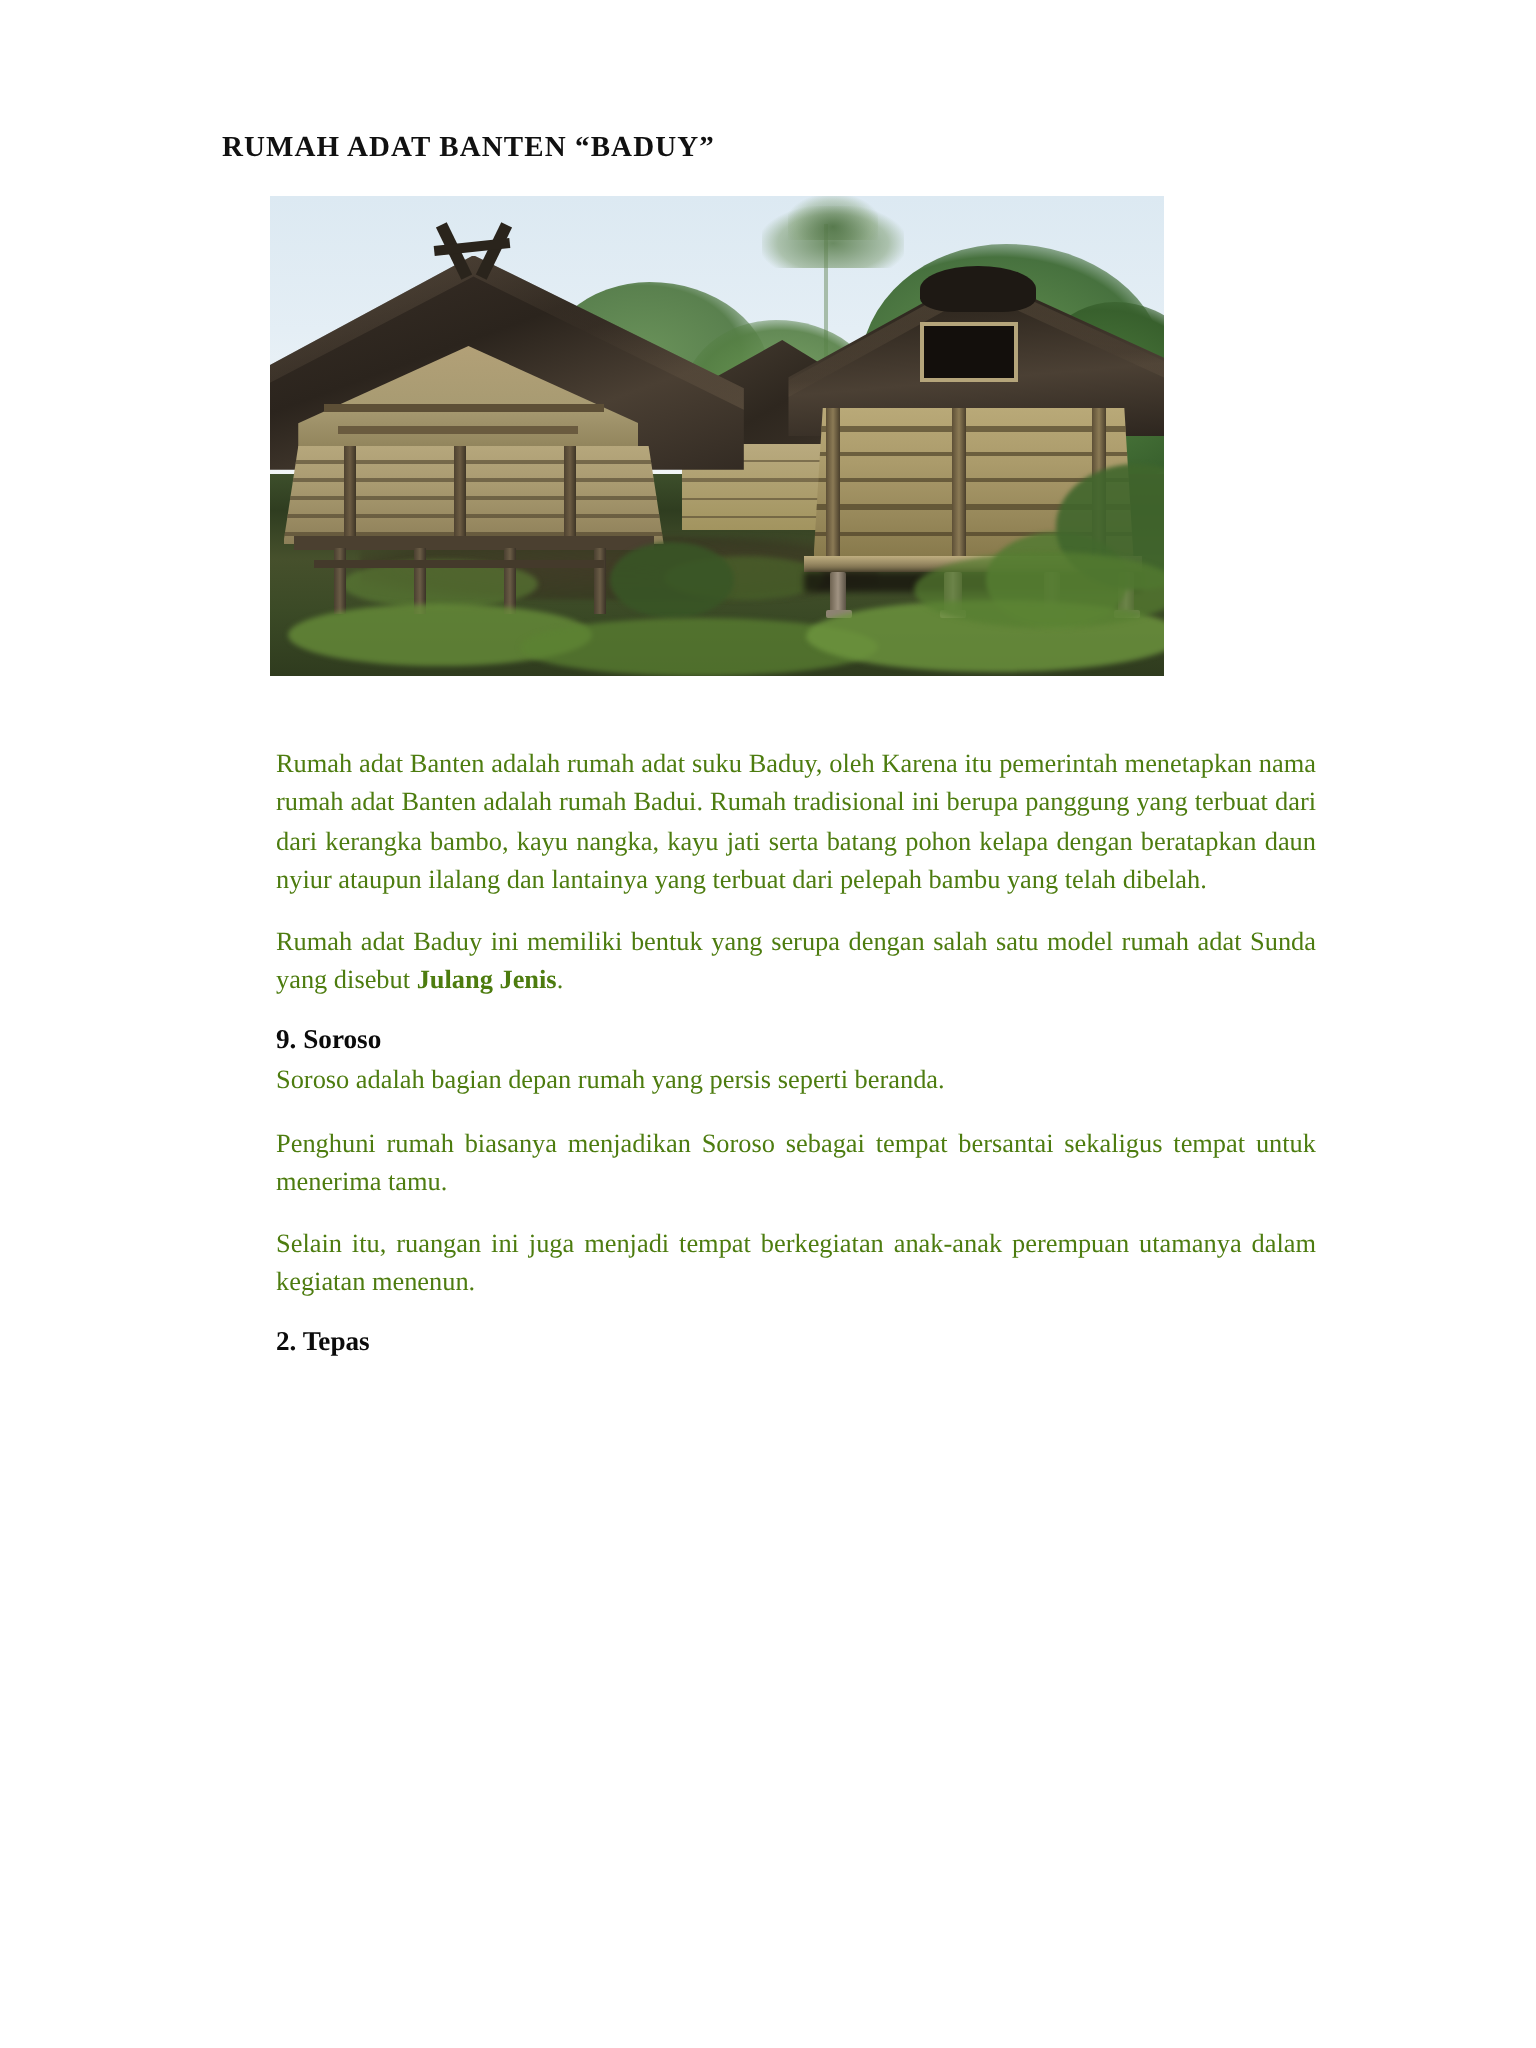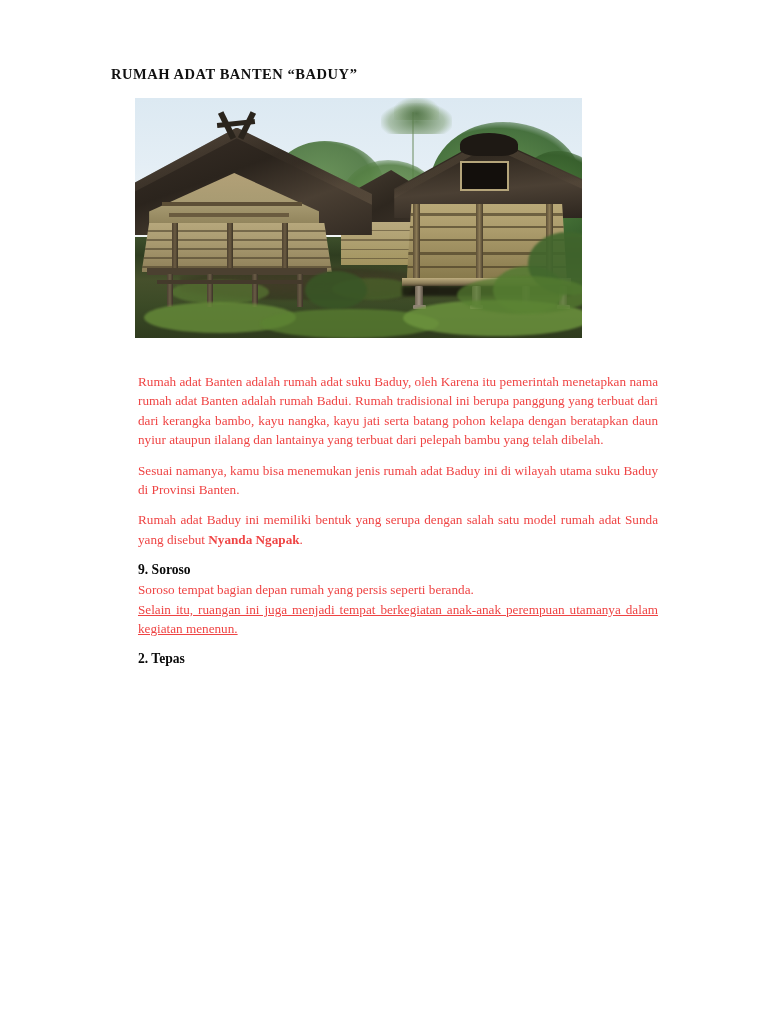--- a/index.html
+++ b/index.html
@@ -273,21 +273,21 @@
     left: 138px;
     top: 372px;
     width: 520px;
   }
   p.para {
     margin: 0 0 11px 0;
     font-size: 13.2px;
     line-height: 19.4px;
     text-align: justify;
     text-justify: inter-word;
-    color: #ef4444;
+    color: #4d7c0f;
   }
   p.para.loose { line-height: 22px; margin-bottom: 1px; }
   p.para.tight { margin-bottom: 12px; }
   p.para.nospace { margin-bottom: 0; }
   h3.subhead {
     margin: 0 0 0 0;
     font-size: 13.6px;
     line-height: 20px;
     font-weight: bold;
     color: #0b0b0b;
@@ -396,29 +396,29 @@
       <div class="grass-patch gp3"></div>
       <div class="grass-patch gp4"></div>
     </div>
   </div>
 
   <div class="body-text">
 
     <p class="para">Rumah adat Banten adalah rumah adat suku Baduy, oleh Karena itu pemerintah menetapkan nama rumah adat Banten adalah rumah Badui. Rumah tradisional ini berupa panggung yang terbuat dari dari kerangka bambo, kayu nangka, kayu jati serta batang pohon kelapa dengan beratapkan daun nyiur ataupun ilalang dan lantainya  yang terbuat dari pelepah bambu yang telah dibelah.</p>
 
 
-    <p class="para">Sesuai namanya, kamu bisa menemukan jenis rumah adat Baduy ini di wilayah utama suku Baduy di Provinsi Banten.</p>
-
-
-    <p class="para"><span>Rumah adat Baduy ini memiliki bentuk yang serupa dengan salah satu model rumah adat Sunda yang disebut </span><b class="inline-bold">Nyanda Ngapak</b><span>.</span></p>
+
+
+    <p class="para"><span>Rumah adat Baduy ini memiliki bentuk yang serupa dengan salah satu model rumah adat Sunda yang disebut </span><b class="inline-bold">Julang Jenis</b><span>.</span></p>
 
 
     <h3 class="subhead">9. Soroso</h3>
 
-    <p class="para nospace">Soroso tempat bagian depan rumah yang persis seperti beranda.</p>
-
-
-    <p class="para" style="margin-top:0;text-decoration:underline;">Selain itu, ruangan ini juga menjadi tempat berkegiatan anak-anak perempuan utamanya dalam kegiatan menenun.</p>
+    <p class="para nospace">Soroso adalah bagian depan rumah yang persis seperti beranda.</p>
+
+    <p class="para" style="margin-top:12px;">Penghuni rumah biasanya menjadikan Soroso sebagai tempat bersantai sekaligus tempat untuk menerima tamu.</p>
+
+    <p class="para" style="margin-top:0;">Selain itu, ruangan ini juga menjadi tempat berkegiatan anak-anak perempuan utamanya dalam kegiatan menenun.</p>
 
     <h3 class="subhead spaced">2. Tepas</h3>
   </div>
 
 </div>
 
 </body></html>

